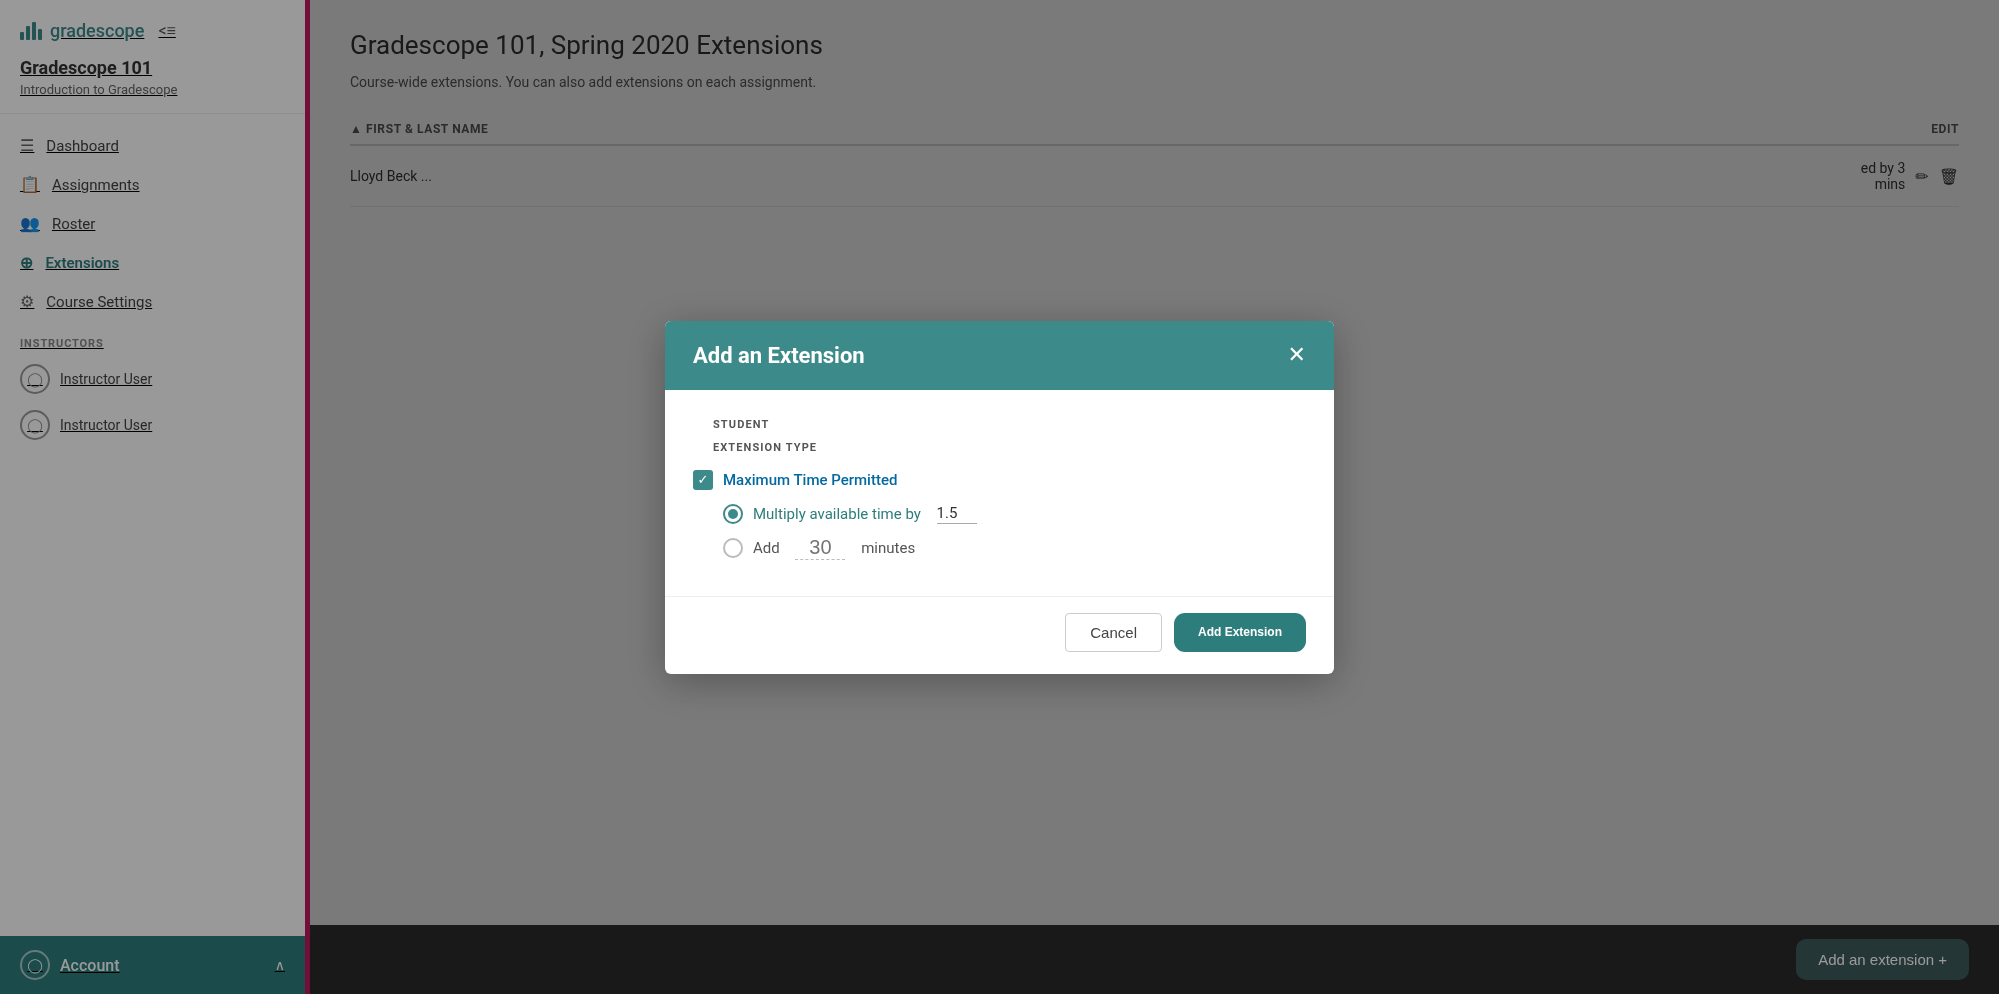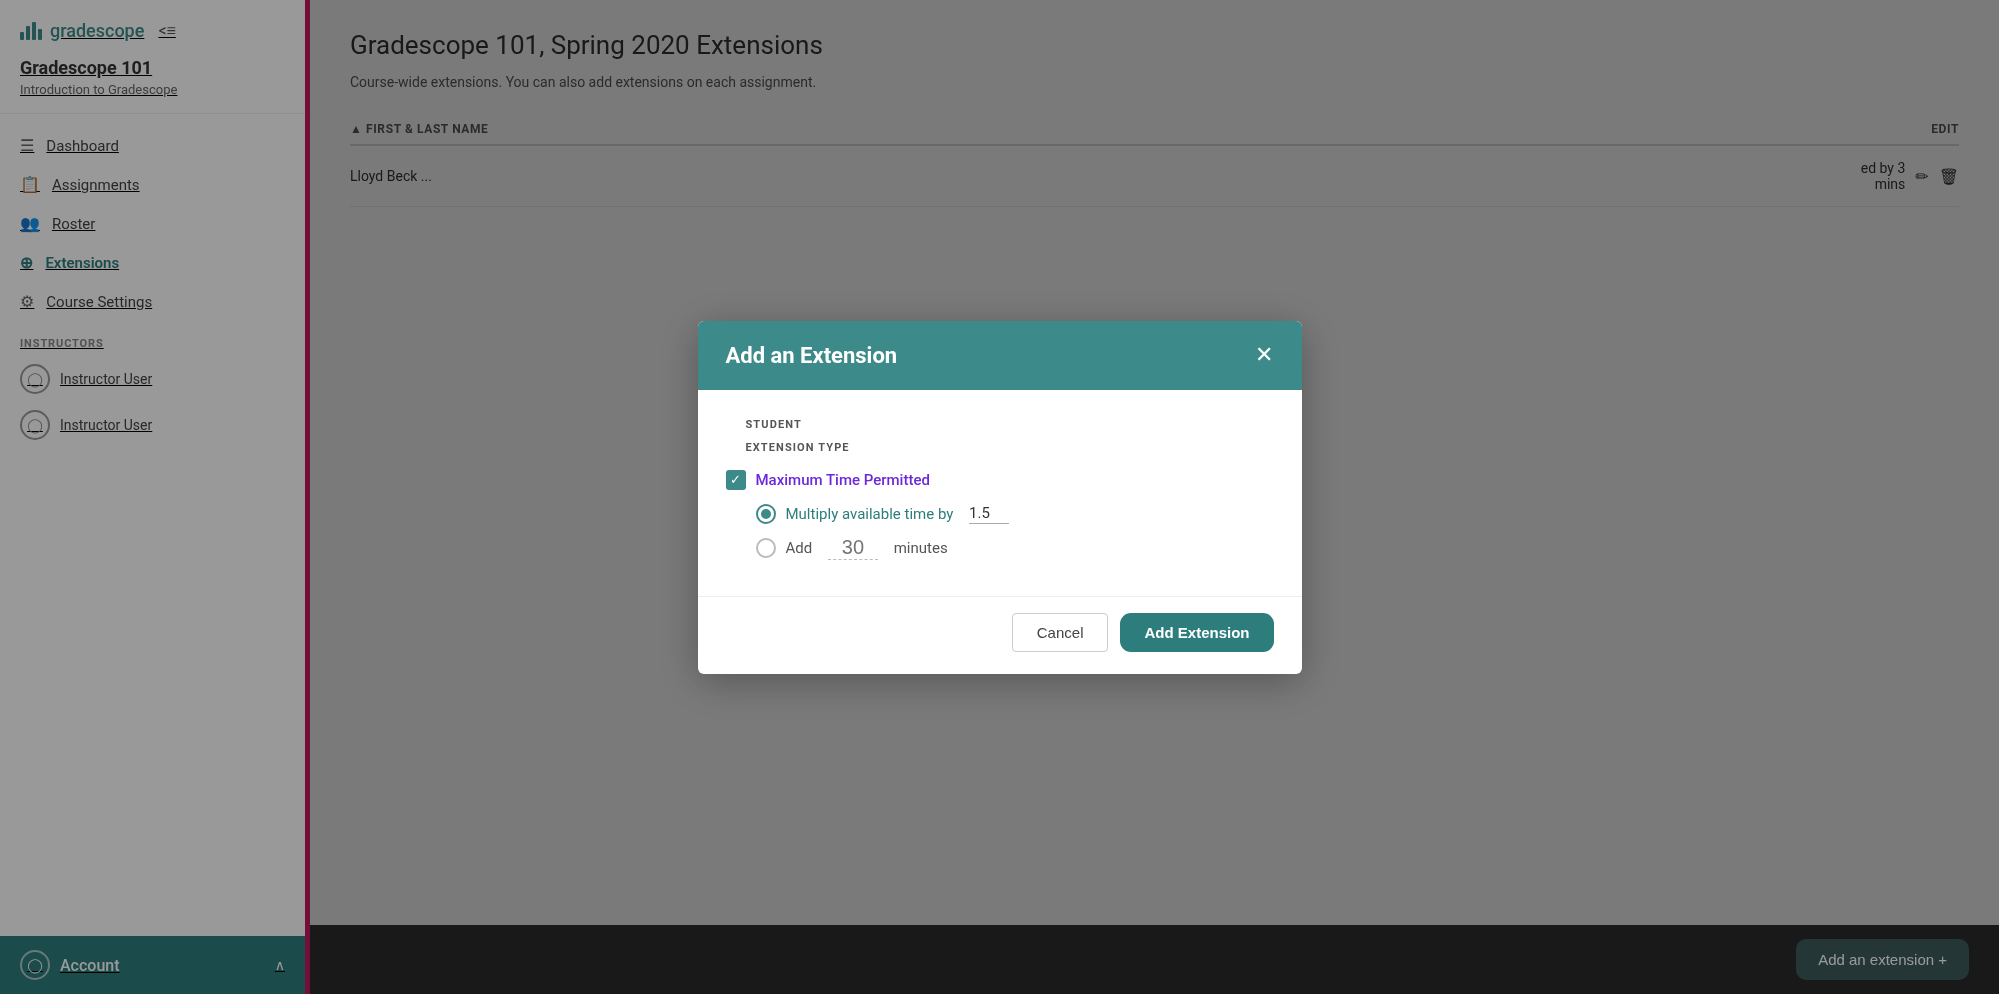--- a/index.html
+++ b/index.html
@@ -175,21 +175,21 @@
       inset: 0;
       background: rgba(0,0,0,0.4);
       z-index: 100;
       display: flex;
       align-items: center;
       justify-content: center;
     }
 
     
     .modal {
-      width: 604px;
+      width: 669px;
       background: #fff;
       border-radius: 6px;
       overflow: hidden;
       box-shadow: 0 8px 40px rgba(0,0,0,0.3);
     }
     .modal-header {
       background: #3d8a8a;
       padding: 22px 28px;
       display: flex;
       align-items: center;
@@ -258,21 +258,21 @@
       background: #3d8a8a;
       display: flex;
       align-items: center;
       justify-content: center;
       color: #fff;
       font-size: 13px;
       flex-shrink: 0;
     }
     .checkbox-label {
       font-size: 15px;
-      color: #6d28d9;
+      color: #0369a1;
       font-weight: 500;
     }
 
     .radio-group {
       padding-left: 30px;
     }
     .radio-row {
       display: flex;
       align-items: center;
       gap: 10px;
@@ -338,21 +338,21 @@
       color: #444;
       font-size: 15px;
       cursor: pointer;
     }
     .btn-add {
       padding: 10px 24px;
       border: none;
       border-radius: 11px;
       background: #2e7d7d;
       color: #fff;
-      font-size: 15px;
+      font-size: 12px;
       font-weight: 600;
       cursor: pointer;
     }
 
     
     .bottom-bar {
       position: fixed;
       bottom: 0;
       right: 0;
       left: 310px;

